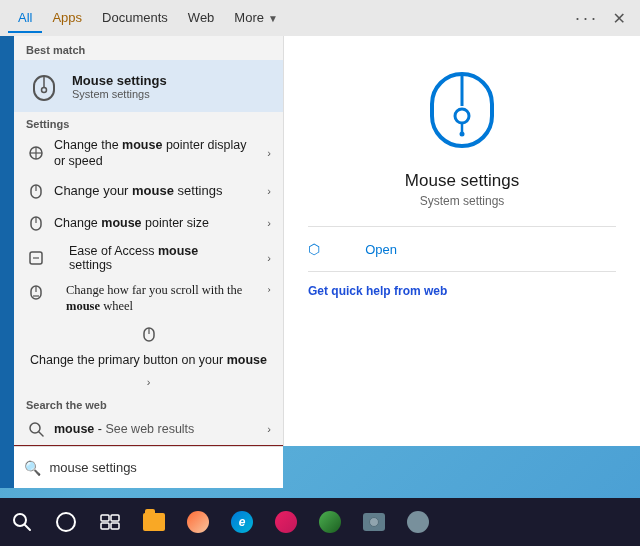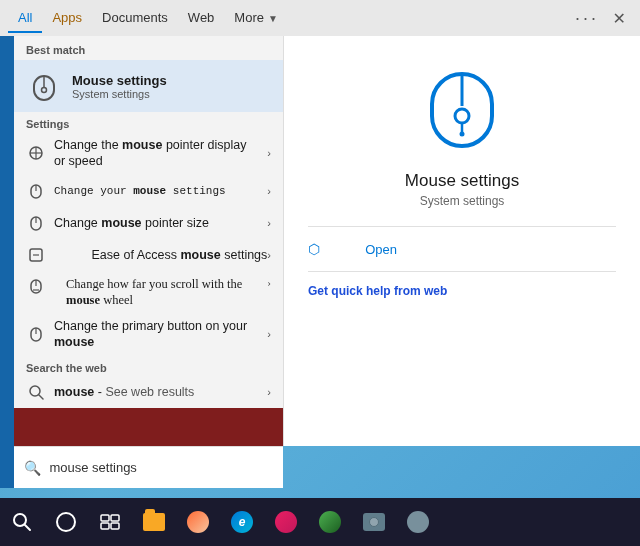--- a/index.html
+++ b/index.html
@@ -68,36 +68,36 @@
     <span style="color:#555;font-size:11px;">›</span>
   </div>
 
   <div style="display:flex;align-items:center;padding:5px 12px;gap:8px;cursor:pointer;background:#f3f3f3;min-height:32px;">
     <div style="width:20px;height:20px;display:flex;align-items:center;justify-content:center;">
       <svg width="14" height="18" viewBox="0 0 14 18">
           <rect x="2" y="3" width="10" height="13" rx="5" fill="none" stroke="#555" stroke-width="1.5"></rect>
           <line x1="7" y1="3" x2="7" y2="9" stroke="#555" stroke-width="1.2"></line>
         </svg>
     </div>
-    <div style="flex:1;font-size:11px;color:#1a1a1a;font-family:Liberation Mono, monospace;">Change your <b>mouse</b> settings</div>
+    <div style="flex:1;font-size:13px;color:#1a1a1a;">Change your <b>mouse</b> settings</div>
     <span style="color:#555;font-size:11px;">›</span>
   </div>
 
   <div style="display:flex;align-items:center;padding:5px 12px;gap:8px;cursor:pointer;background:#f3f3f3;min-height:32px;">
     <div style="width:20px;height:20px;display:flex;align-items:center;justify-content:center;">
       <svg width="14" height="18" viewBox="0 0 14 18">
           <rect x="2" y="3" width="10" height="13" rx="5" fill="none" stroke="#555" stroke-width="1.5"></rect>
           <line x1="7" y1="3" x2="7" y2="9" stroke="#555" stroke-width="1.2"></line>
         </svg>
     </div>
     <div style="flex:1;font-size:12.5px;color:#1a1a1a;">Change <b>mouse</b> pointer size</div>
     <span style="color:#555;font-size:11px;">›</span>
   </div>
 
-  <div style="display:flex;align-items:center;padding:5px 12px;gap:0;cursor:pointer;background:#f3f3f3;min-height:32px;text-align:right;">
+  <div style="display:flex;align-items:center;padding:5px 12px;gap:23px;cursor:pointer;background:#f3f3f3;min-height:32px;">
     <div style="width:20px;height:20px;display:flex;align-items:center;justify-content:center;">
       <svg width="16" height="16" viewBox="0 0 16 16">
           <rect x="2" y="2" width="12" height="12" rx="2" fill="none" stroke="#555" stroke-width="1.5"></rect>
           <line x1="5" y1="8" x2="11" y2="8" stroke="#555" stroke-width="1.2"></line>
         </svg>
     </div>
     <div style="flex:1;font-size:12.5px;color:#1a1a1a;">Ease of Access <b>mouse</b> settings</div>
     <span style="color:#555;font-size:11px;">›</span>
   </div>
 
@@ -106,21 +106,21 @@
       <svg width="14" height="18" viewBox="0 0 14 18">
           <rect x="2" y="3" width="10" height="13" rx="5" fill="none" stroke="#555" stroke-width="1.5"></rect>
           <line x1="7" y1="3" x2="7" y2="9" stroke="#555" stroke-width="1.2"></line>
           <line x1="4" y1="13" x2="10" y2="13" stroke="#555" stroke-width="1.2"></line>
         </svg>
     </div>
     <div style="flex:1;font-size:12.5px;color:#1a1a1a;line-height:1.3;">Change how far you scroll with the <b>mouse</b> wheel</div>
     <span style="color:#555;font-size:11px;">›</span>
   </div>
 
-  <div style="display:flex;align-items:center;padding:5px 12px;gap:8px;cursor:pointer;background:#f3f3f3;min-height:38px;">
+  <div style="display:flex;align-items:center;padding:5px 12px;gap:8px;cursor:pointer;background:#f3f3f3;min-height:38px;flex-direction:column;">
     <div style="width:20px;height:20px;display:flex;align-items:center;justify-content:center;">
       <svg width="14" height="18" viewBox="0 0 14 18">
           <rect x="2" y="3" width="10" height="13" rx="5" fill="none" stroke="#555" stroke-width="1.5"></rect>
           <line x1="7" y1="3" x2="7" y2="9" stroke="#555" stroke-width="1.2"></line>
         </svg>
     </div>
     <div style="flex:1;font-size:12.5px;color:#1a1a1a;line-height:1.3;">Change the primary button on your <b>mouse</b></div>
     <span style="color:#555;font-size:11px;">›</span>
   </div>
 

